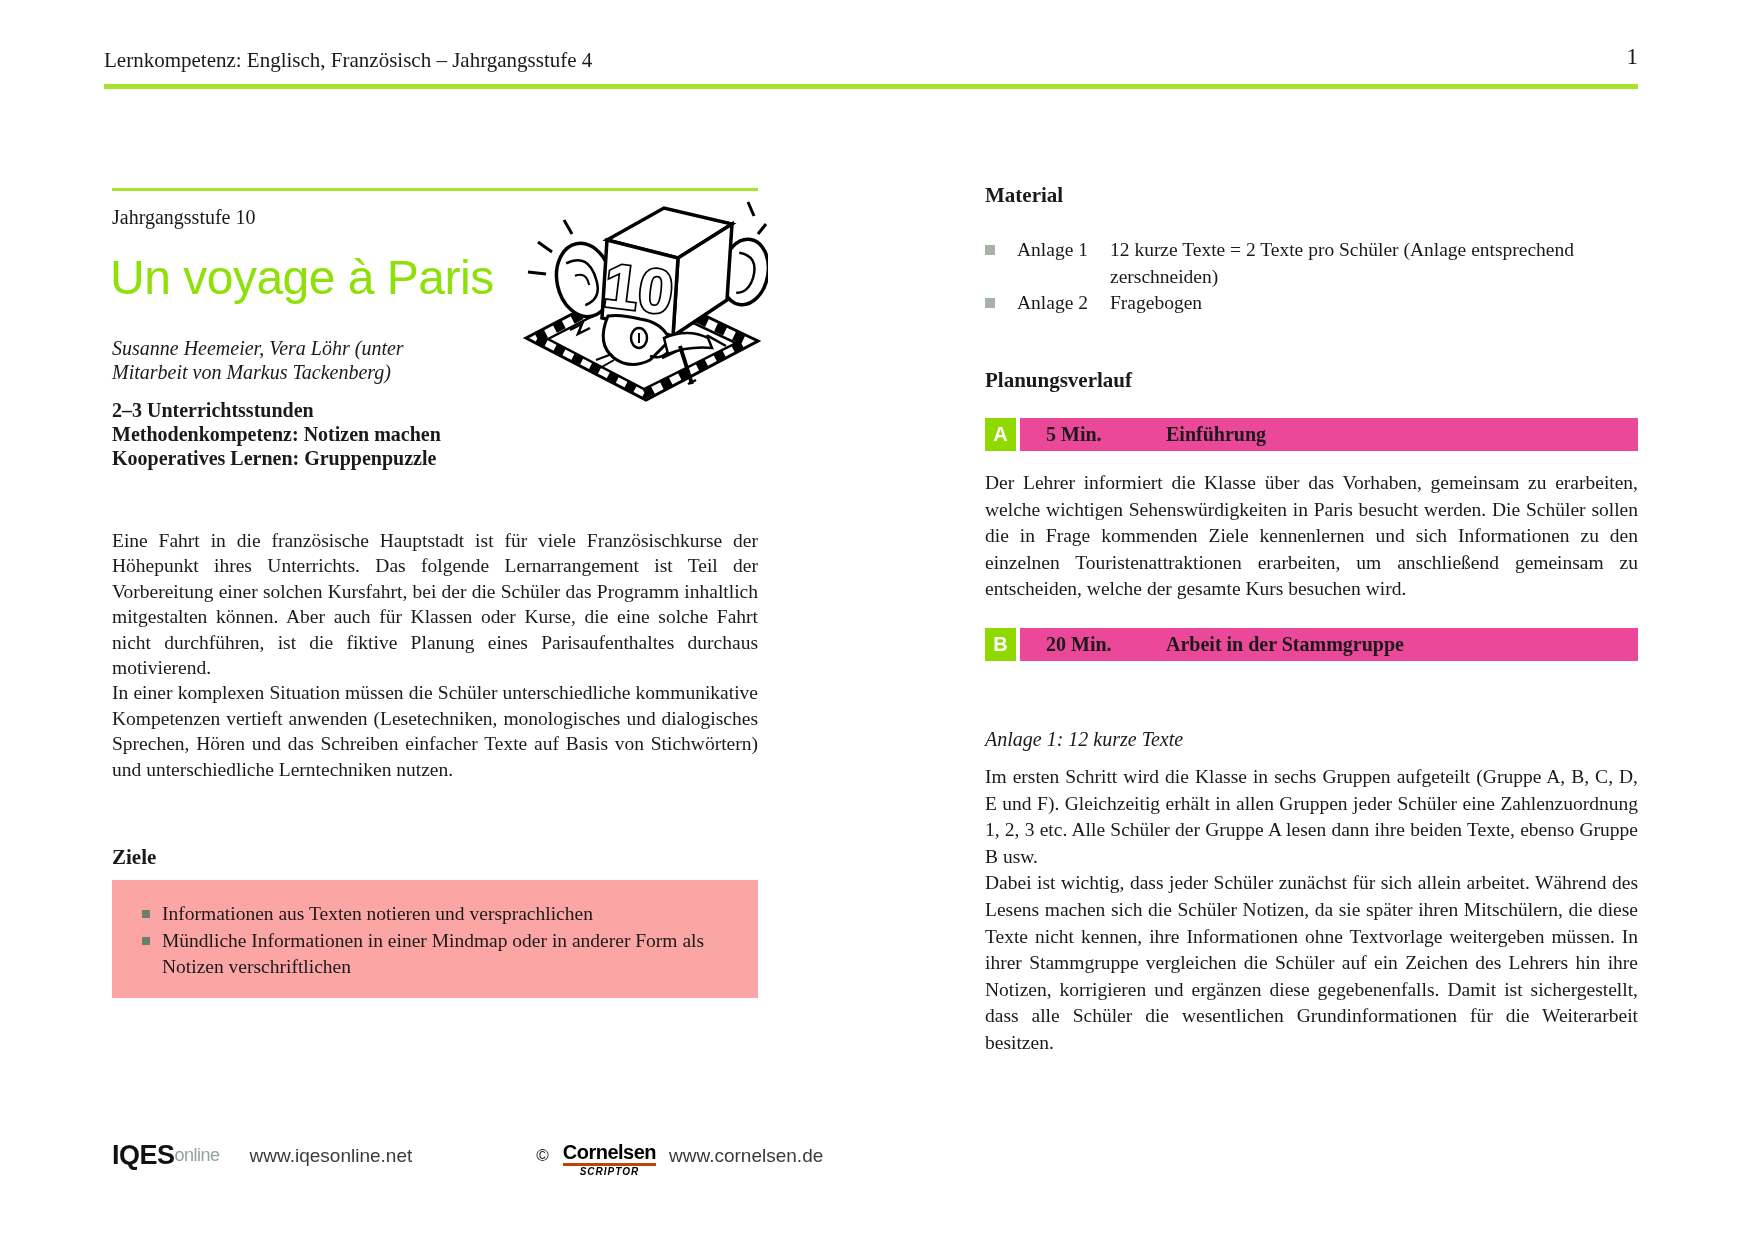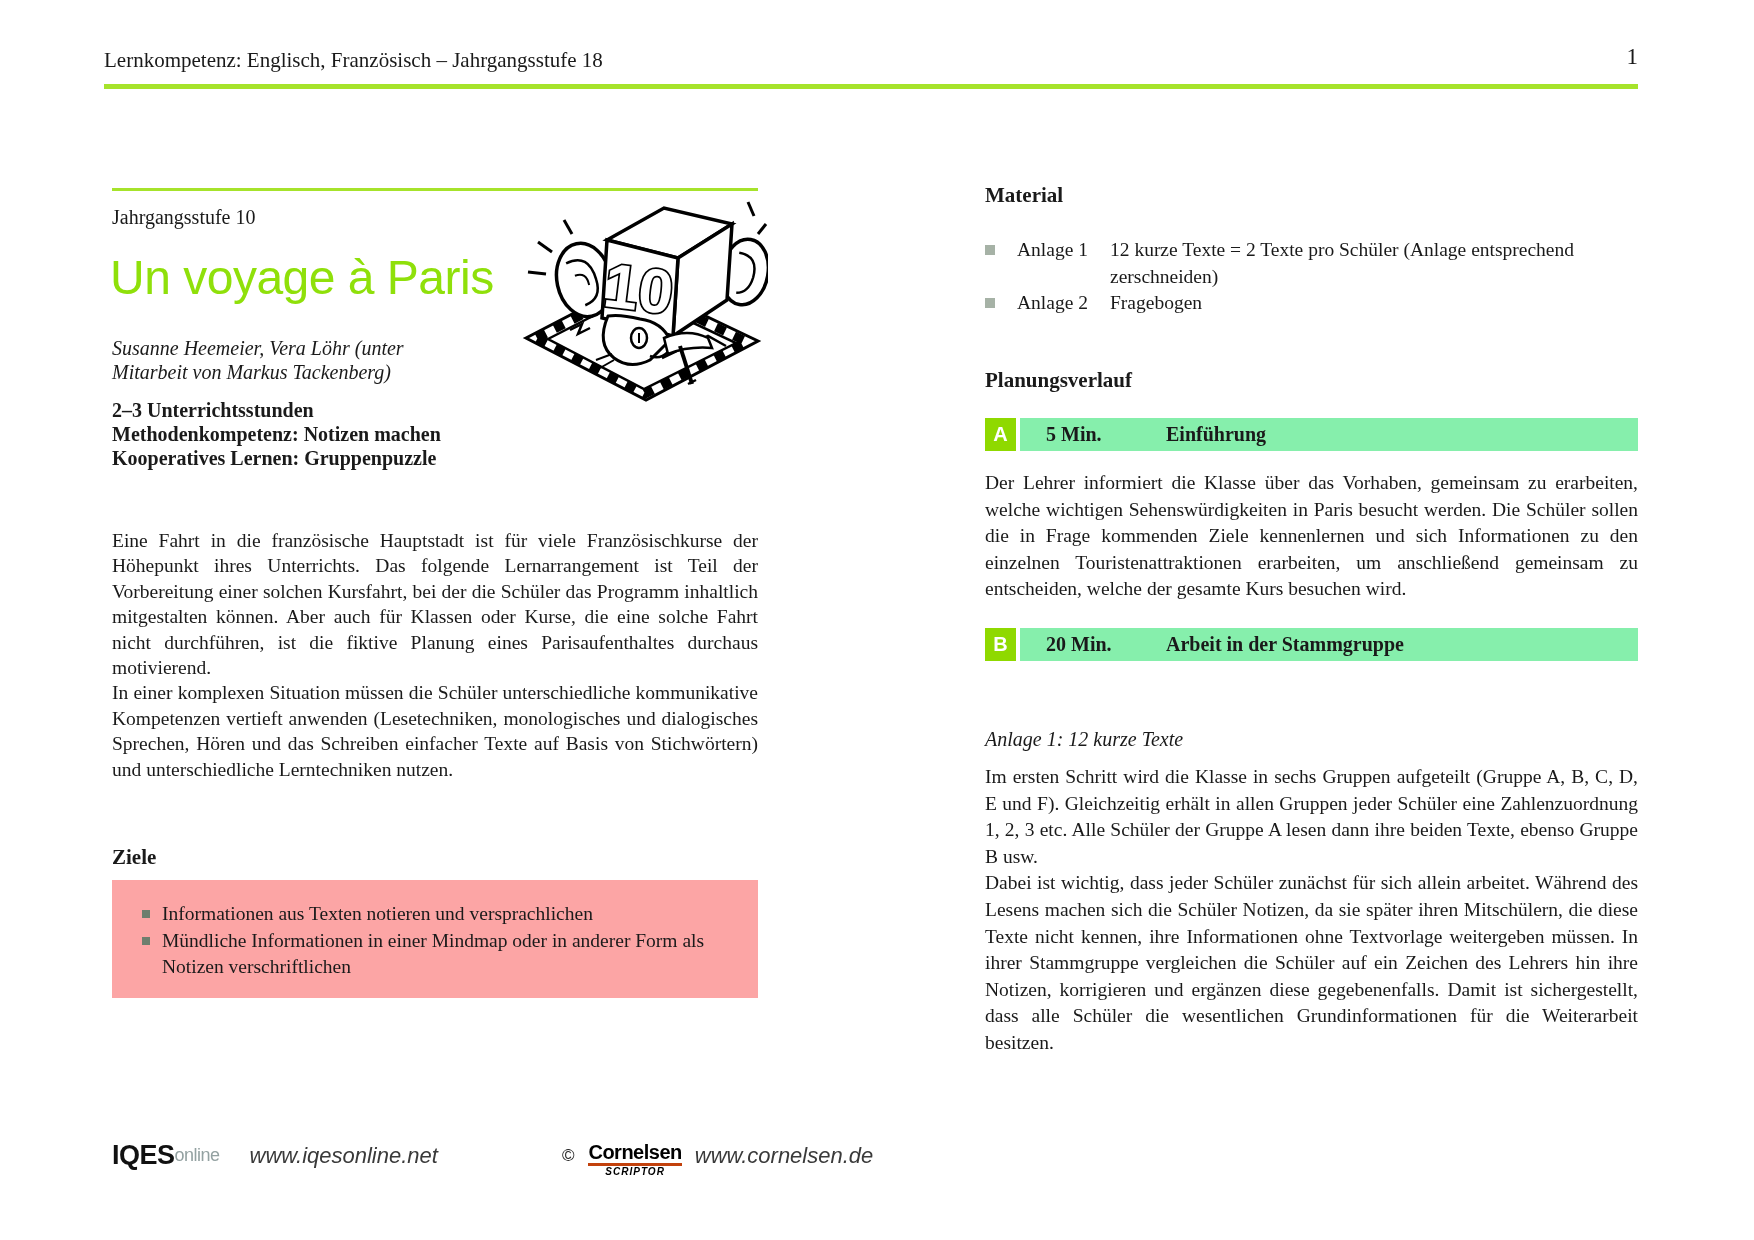--- a/index.html
+++ b/index.html
@@ -43,46 +43,46 @@
   .mat-label { flex:0 0 93px; margin-left:22px; }
   .mat-desc  { width:528px; }
 
   .plan-head { top:368px; font-size:21px; font-weight:bold; }
 
   .step-bar { height:33px; display:flex; align-items:stretch; }
   .bar-a { top:418px; } .bar-b { top:628px; }
   .badge { width:31px; background:#8fd900; color:#ffffff; text-align:center;
            font-family:"Liberation Sans", sans-serif; font-weight:bold; font-size:20px;
            line-height:33px; }
-  .bar-body { flex:1; margin-left:4px; background:#86efac; display:flex; align-items:center; }
+  .bar-body { flex:1; margin-left:4px; background:#ec4899; display:flex; align-items:center; }
   .bar-time  { font-weight:bold; font-size:20px; margin-left:26px; width:103px; }
   .bar-title { font-weight:bold; font-size:20px; margin-left:17px; }
 
   .step-a-body { top:470px; font-size:19.5px; line-height:26.6px; text-align:justify; }
   .note-italic { top:682px; font-style:italic; font-size:20px;margin-top:46px; }
   .step-b-body { top:731px; font-size:19.5px; line-height:26.6px; text-align:justify;
                  white-space:pre-line;margin-top:33px; }
 
   
   .footer { left:112px; top:1138px; display:flex; align-items:center;
             font-family:"Liberation Sans", sans-serif; }
   .iqes-bold  { font-size:27px; font-weight:bold; color:#111; letter-spacing:-0.5px; }
   .iqes-light { font-size:18px; color:#93a1a1; letter-spacing:-0.5px; margin-right:30px; }
-  .f-url { font-size:22px; color:#3a3a3a;font-style:italic; }
+  .f-url { font-size:19px; color:#3a3a3a; }
   .f-copy { font-size:17px; color:#222; margin:0 14px 0 124px; }
   .cornelsen { display:inline-block; text-align:center; margin-right:13px; position:relative; top:4px; }
   .cornelsen-name { font-size:20px; font-weight:bold; color:#000; letter-spacing:-0.5px;
                     border-bottom:3px solid #c2410c; line-height:20px; display:block; padding-bottom:1px; }
   .cornelsen-sub  { font-size:10px; font-weight:bold; font-style:italic; color:#000;
                     letter-spacing:1px; display:block; line-height:11px; }
 </style>
 </head>
 <body>
 
-<div class="abs header-title">Lernkompetenz: Englisch, Französisch – Jahrgangsstufe 18</div>
+<div class="abs header-title">Lernkompetenz: Englisch, Französisch – Jahrgangsstufe 4</div>
 <div class="abs page-number">1</div>
 <div class="abs header-rule"></div>
 
 <div class="abs col-rule"></div>
 <div class="abs kicker">Jahrgangsstufe 10</div>
 <div class="abs page-title">Un voyage à Paris</div>
 <div class="abs authors">Susanne Heemeier, Vera Löhr (unter Mitarbeit von Markus Tackenberg)</div>
 <div class="abs meta-line meta-0">2–3 Unterrichtsstunden</div>
 <div class="abs meta-line meta-1">Methodenkompetenz: Notizen machen</div>
 <div class="abs meta-line meta-2">Kooperatives Lernen: Gruppenpuzzle</div>

